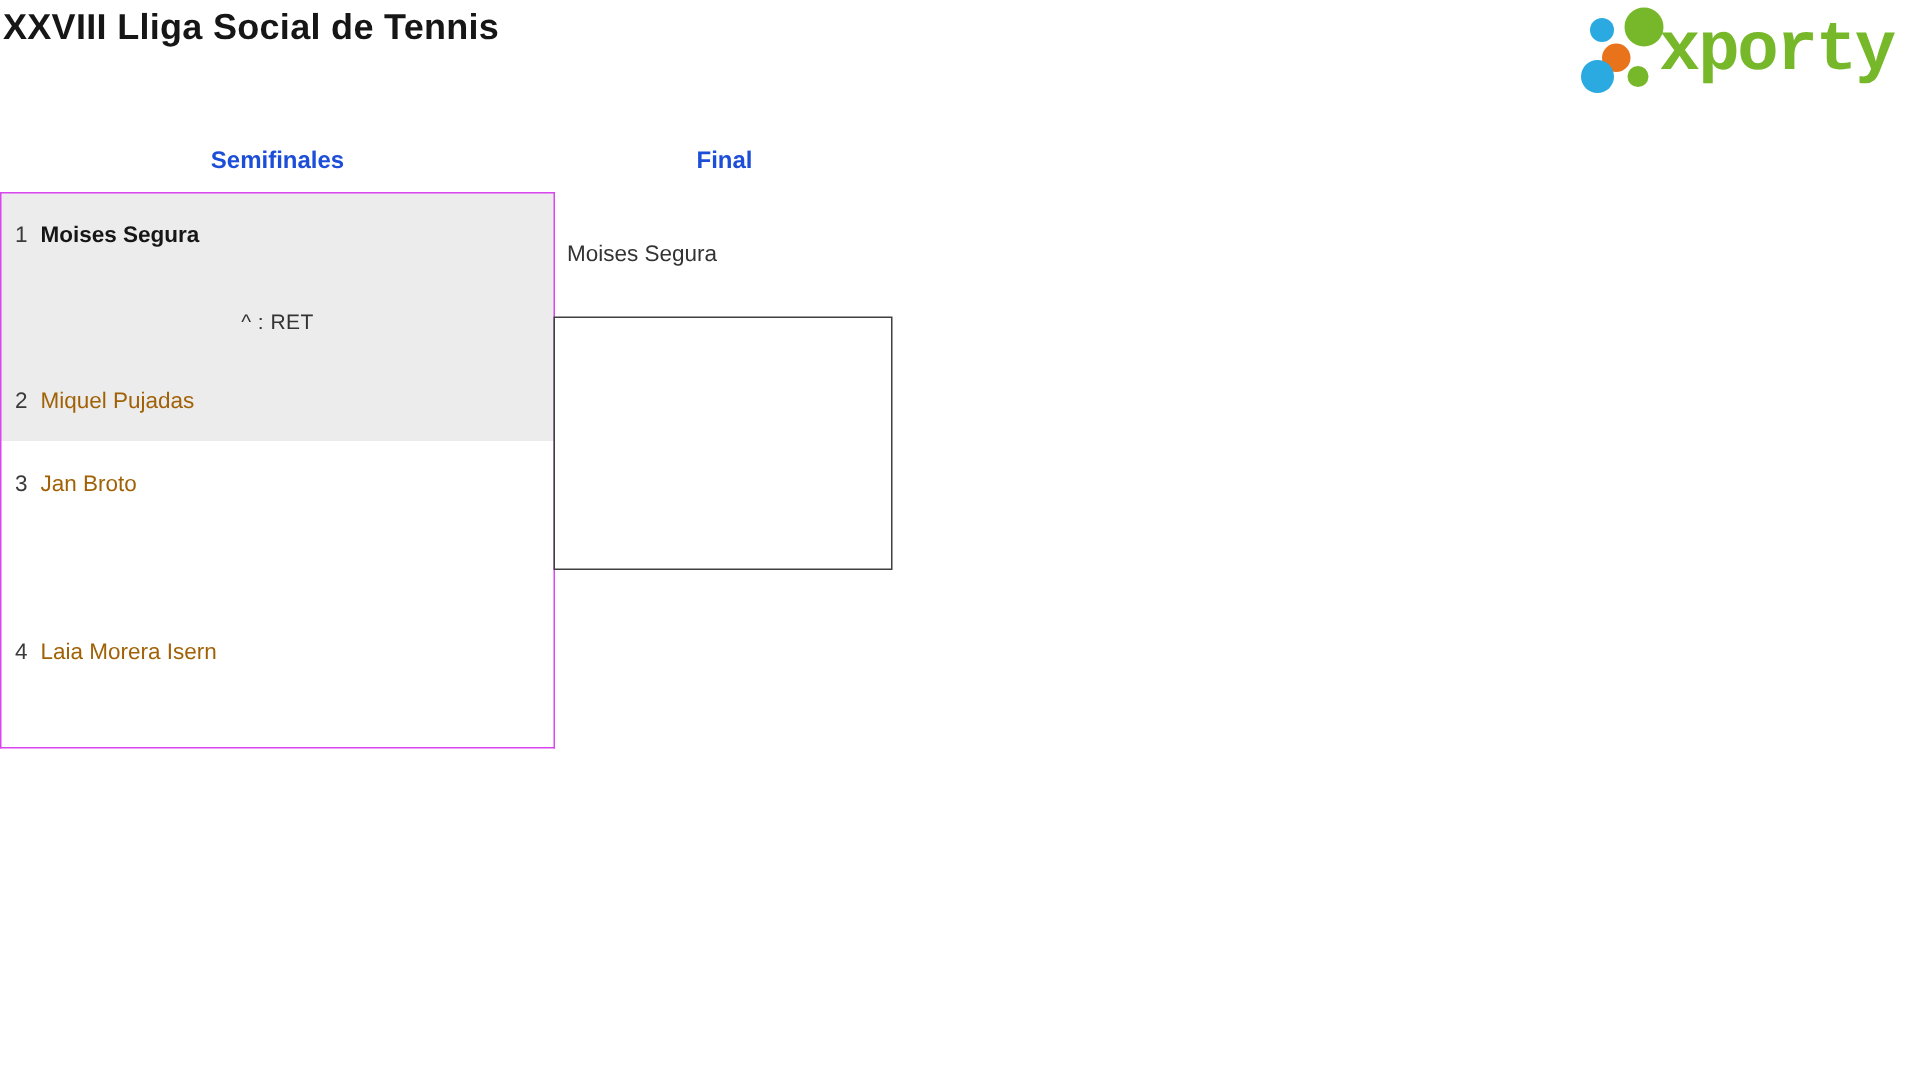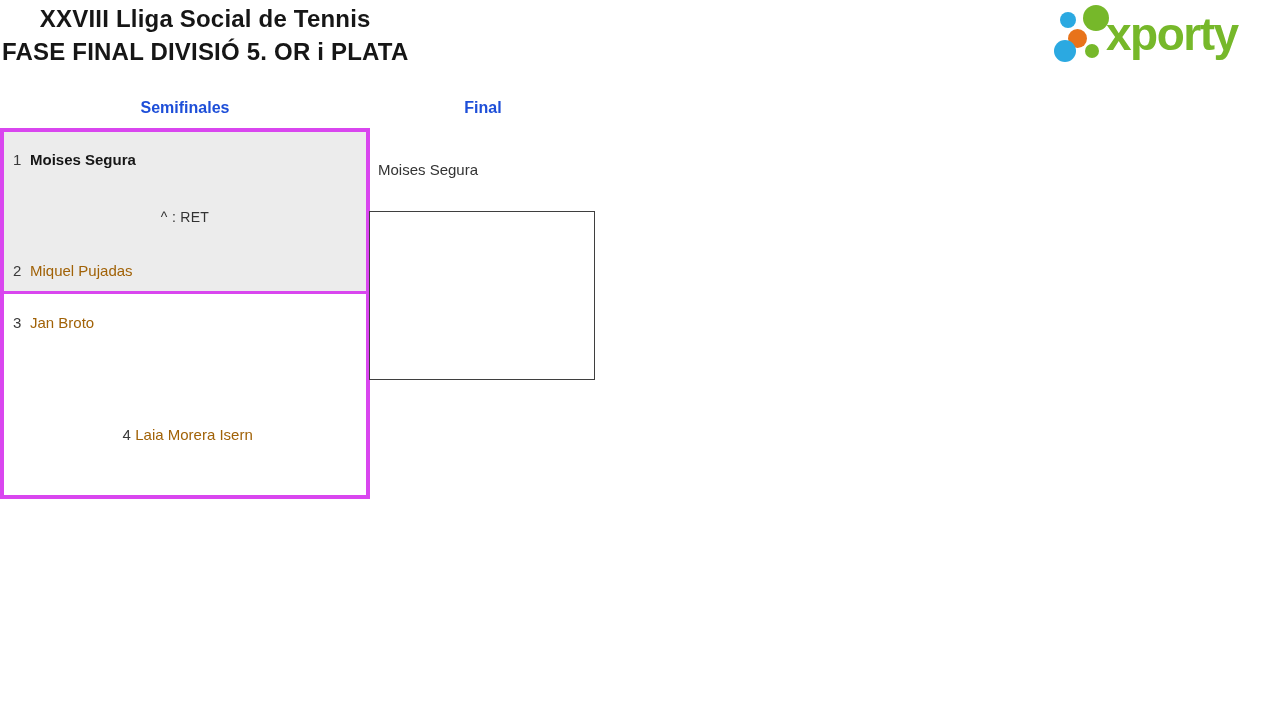--- a/index.html
+++ b/index.html
@@ -12,27 +12,26 @@
     color: #333;
   }
 
   
   .titles { position: absolute; left: 2px; top: 2px; }
   .title-line {
     font-size: 24px; line-height: 33px;
     font-weight: 700; color: #161616;
     letter-spacing: 0.2px;
     white-space: nowrap;
-    text-align: center;
   }
 
   
   .logo {
     position: absolute; left: 1045px; top: 0; width: 233px; height: 72px;
-    display: block; text-decoration: none; cursor: pointer;
+    display: block; text-decoration: none; cursor: pointer; font-family: Liberation Mono, monospace;
   }
   .logo-mark { position: absolute; left: 0; top: 0; width: 60px; height: 70px; display: block; }
   .dot { position: absolute; border-radius: 50%; }
   .dot.d1 { left: 15px; top: 12px; width: 16px; height: 16px; background: #2ba9e1; }
   .dot.d2 { left: 38px; top: 5px;  width: 26px; height: 26px; background: #76b82a; }
   .dot.d3 { left: 23px; top: 29px; width: 19px; height: 19px; background: #e8731a; }
   .dot.d4 { left: 9px;  top: 40px; width: 22px; height: 22px; background: #2ba9e1; }
   .dot.d5 { left: 40px; top: 44px; width: 14px; height: 14px; background: #76b82a; }
   .logo-word {
     position: absolute; left: 61px; top: 8px;
@@ -45,21 +44,21 @@
     position: absolute; top: 98px; height: 20px;
     font-size: 16px; font-weight: 700; color: #1d4ed8;
     text-align: center; line-height: 20px;
   }
   .rh-sf { left: 0; width: 370px; }
   .rh-f  { left: 370px; width: 226px; }
 
   
   .match {
     position: absolute; left: 0; width: 370px;
-    border: 4px solid #d946ef; background: #ffffff;
+    border: 1px solid #d946ef; background: #ffffff;
   }
   .match.highlighted { background: #ececec; }
   .match-sf1 { top: 128px; height: 167px; }
   .match-sf2 { top: 294px; height: 205px; border-top: none; }
 
   .final-box {
     position: absolute; left: 369px; top: 211px;
     width: 226px; height: 169px;
     border: 1px solid #3f3f3f; background: transparent;
   }
@@ -68,40 +67,39 @@
     position: absolute; left: 9px; right: 8px;
     font-size: 15px; line-height: 18px; color: #333;
     white-space: nowrap;
   }
   .p-row .seed { display: inline-block; width: 17px; color: #3a3a3a; }
   .p-row .pname { color: #a16207; }
   .p-row .pname.winner { font-weight: 700; color: #161616; }
   .row-top    { top: 19px; }
   .row-bottom-sf1 { top: 130px; }
   .row-top-sf2    { top: 20px; }
-  .row-bottom-sf2 { top: 132px; text-align: center; }
+  .row-bottom-sf2 { top: 132px; }
 
   .result {
     position: absolute; left: 0; right: 0; top: 76px;
     text-align: center; font-size: 14px; line-height: 18px; color: #333;
     letter-spacing: 0.3px;
   }
 
   .final-winner {
     position: absolute; left: 378px; top: 161px;
     font-size: 15px; line-height: 18px; color: #333;
     white-space: nowrap;
   }
 </style>
 </head>
 <body>
 
 <div class="titles">
   <div class="title-line">XXVIII Lliga Social de Tennis</div>
-  <div class="title-line">FASE FINAL DIVISIÓ 5. OR i PLATA</div>
 </div>
 
 <a class="logo">
   <span class="logo-mark">
     <span class="dot d1"></span>
     <span class="dot d2"></span>
     <span class="dot d3"></span>
     <span class="dot d4"></span>
     <span class="dot d5"></span>
   </span>

